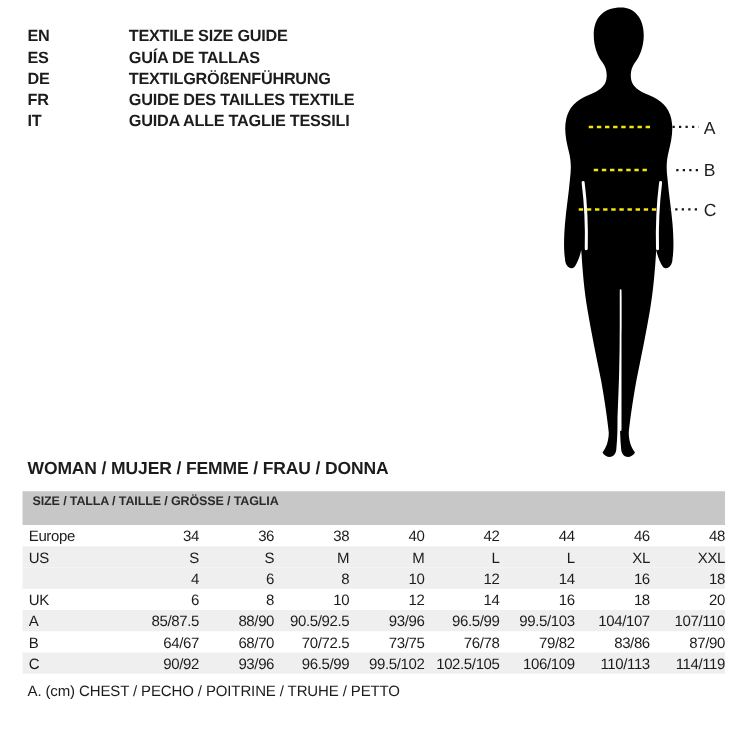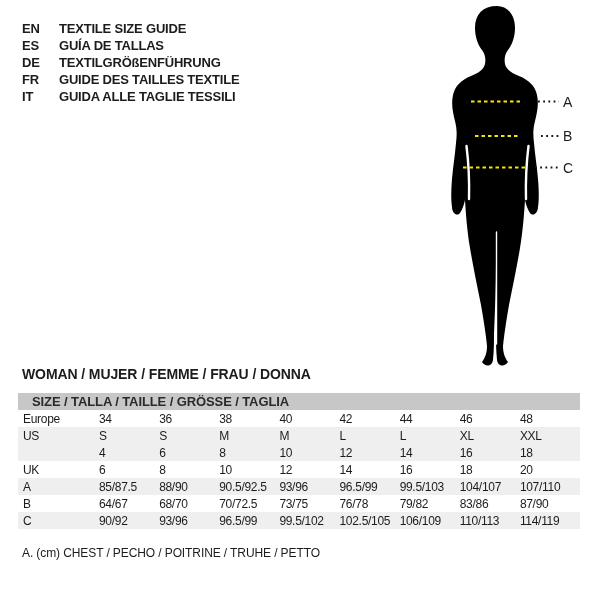--- a/index.html
+++ b/index.html
@@ -5,40 +5,40 @@
   html,body{margin:0;padding:0;}
   body{
     width:600px;height:600px;position:relative;background:#fff;
     font-family:"Liberation Sans","DejaVu Sans",sans-serif;
     color:var(--text,#1c1c1c);overflow:hidden;
   }
   
   .lang-list{position:absolute;left:22px;top:20px;}
   .lang-row{display:flex;line-height:17px;font-size:13px;font-weight:700;letter-spacing:-0.2px;}
   .lang-code{width:37px;flex:0 0 37px;}
-  .lang-text{white-space:nowrap;}
+  .lang-text{white-space:nowrap;margin-left:44px;}
   
   .figure-wrap{position:absolute;left:440px;top:0;width:160px;height:380px;}
   .yline{stroke:var(--accent_yellow,#f2e60a);stroke-width:2;stroke-dasharray:3.5 3;fill:none;}
   .dotline{stroke:#141414;stroke-width:1.8;stroke-dasharray:1.8 3.4;fill:none;}
   .gapline{stroke:#ffffff;fill:none;stroke-linecap:round;}
   .fig-label{position:absolute;font-size:14px;font-weight:500;width:16px;text-align:left;}
   .fig-label.a{left:563px;top:94px;}
   .fig-label.b{left:563px;top:128px;}
   .fig-label.c{left:563px;top:160px;}
   
   .section-title{position:absolute;left:22px;top:366px;font-size:14px;font-weight:700;letter-spacing:-0.1px;}
   
   .size-table{position:absolute;left:18px;top:393px;width:562px;font-size:12px;letter-spacing:-0.3px;}
-  .thead{background:var(--table_header_bg,#c7c7c7);height:17px;line-height:17px;
-         font-weight:700;font-size:13px;color:#2a2a2a;padding-left:14px;letter-spacing:-0.1px;}
+  .thead{background:var(--table_header_bg,#c7c7c7);height:27px;line-height:17px;
+         font-weight:700;font-size:10px;color:#2a2a2a;padding-left:8px;letter-spacing:-0.1px;}
   .trow{display:flex;height:17px;line-height:16px;align-items:center;}
   .trow.shade{background:var(--row_shade,#efefef);}
   .tlabel{flex:0 0 76px;padding-left:5px;text-align:left;}
-  .tcell{flex:1 1 0;text-align:left;white-space:nowrap;}
+  .tcell{flex:1 1 0;text-align:right;white-space:nowrap;}
   
   .legend{position:absolute;left:22px;top:545px;}
   .legend-row{font-size:12px;font-weight:400;line-height:17.5px;letter-spacing:-0.1px;white-space:nowrap;}
 </style>
 </head>
 <body style="--accent_yellow: #f2e60a; --table_header_bg: #c7c7c7; --row_shade: #efefef; --silhouette: #000000; --text: #1c1c1c;">
 
 <div class="lang-list">
   <div class="lang-row">
     <span class="lang-code">EN</span>

